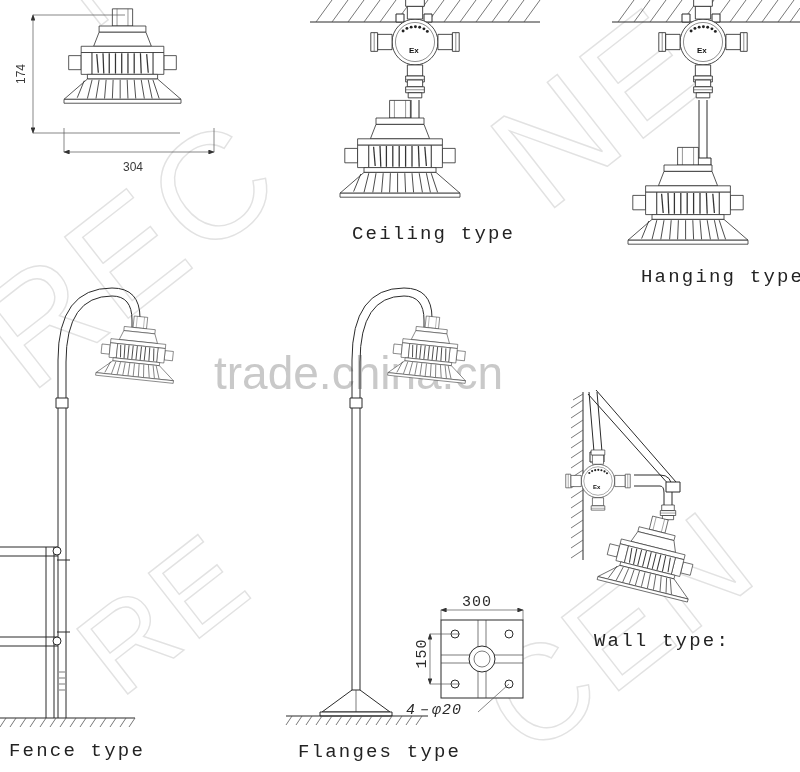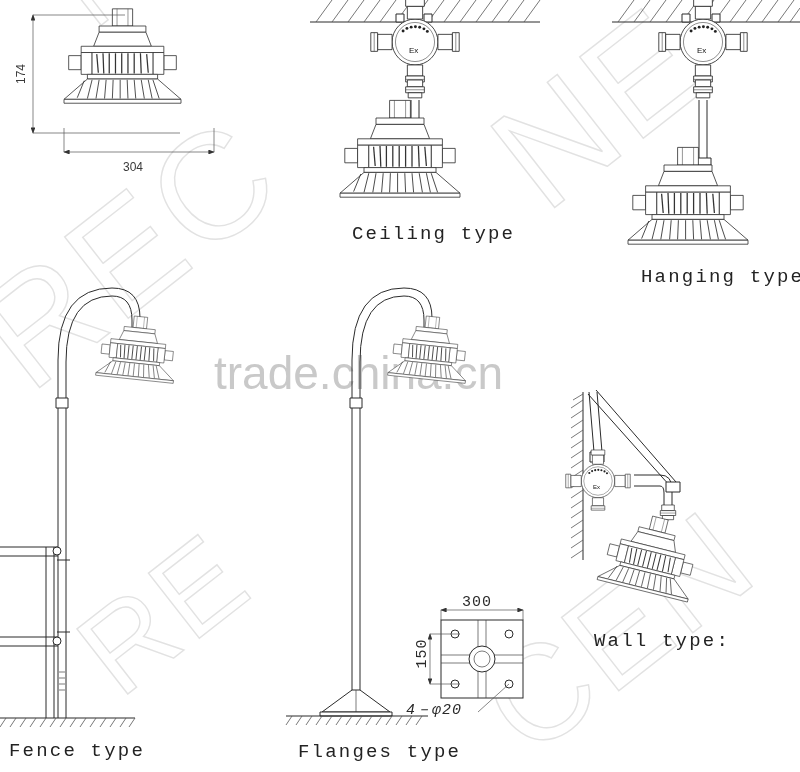--- a/index.html
+++ b/index.html
@@ -47,21 +47,21 @@
     font-size:46px;
     color:#c9c9c9;
     letter-spacing:0px;
     white-space:nowrap;
     font-weight:400;
   }
   .exlabel{
     position:absolute;
     font-family:"Liberation Sans","DejaVu Sans",sans-serif;
     font-size:8px;
-    font-weight:normal;
+    font-weight:bold;
     color:#111;
     white-space:nowrap;
   }
 </style>
 </head>
 <body>
 
 <div id="sheet">
 
   <svg width="800" height="772">

